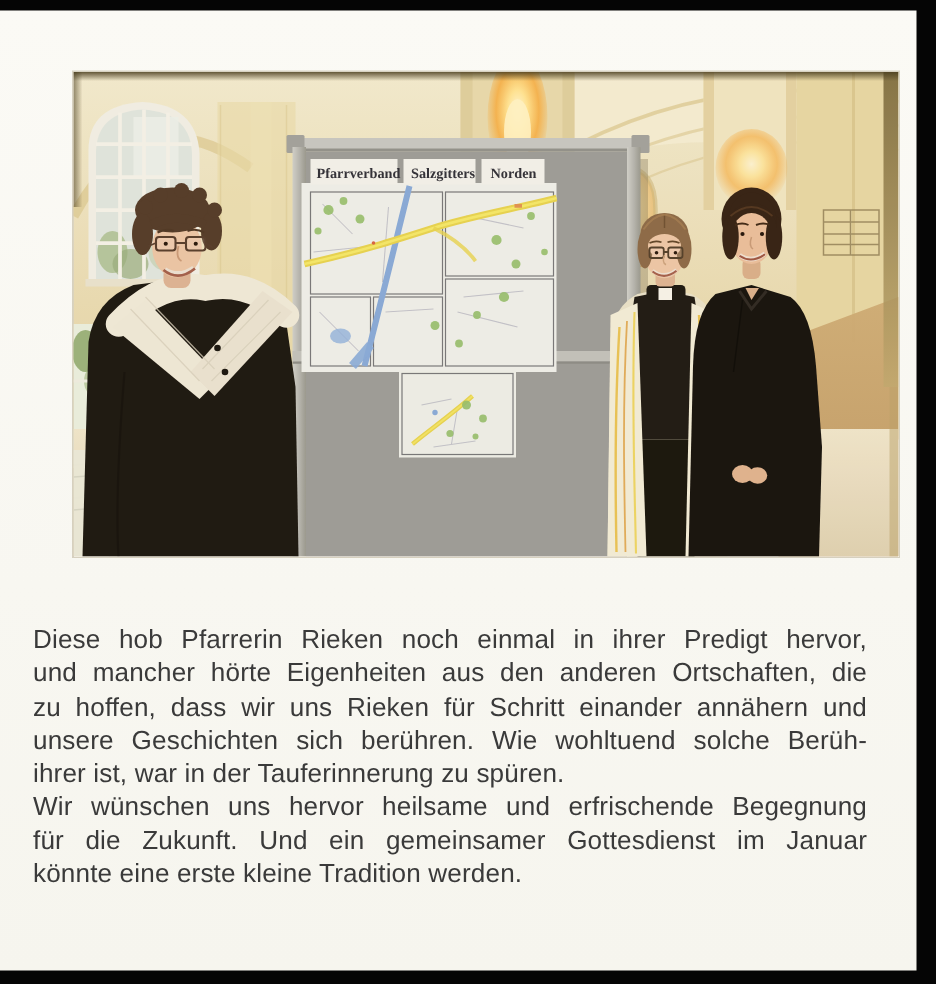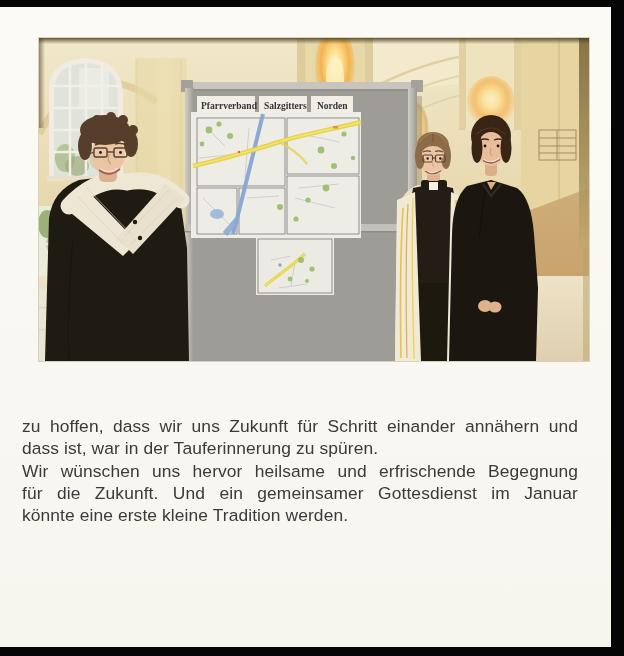--- a/index.html
+++ b/index.html
@@ -8,21 +8,21 @@
     background:#050505;
     font-family:"Liberation Sans",sans-serif;
   }
   .scan{position:relative;width:624px;height:656px;background:#050505;}
   .paper{
     position:absolute;left:0;top:7px;width:611px;height:640px;
     background:linear-gradient(180deg,#fbfaf5 0%,#f8f7f1 60%,#f6f5ee 100%);
     overflow:hidden;
   }
   .photo{
-    position:absolute;left:35px;top:27px;width:550px;height:323px;margin:4px;
+    position:absolute;left:35px;top:27px;width:550px;height:323px;margin:14px;
     box-shadow:0 0 0 1px rgba(125,108,60,.28);
   }
   .photo svg{display:block;width:100%;height:100%;}
   .board-label{font:600 9.5px "Liberation Serif",serif;fill:#2c2c36;}
   .article{
     position:absolute;left:22px;top:408px;width:556px;
     color:#3a3a3a;font-size:17.4px;line-height:22.3px;letter-spacing:.1px;
   }
   .t-line{text-align:justify;text-align-last:justify;}
   .t-line.last{text-align-last:left;}
@@ -354,21 +354,24 @@
           <path d="M444,122.5 Q452,128 461,121.5" stroke="#9c5240" stroke-width="1.4" fill="none"></path>
         </g>
 
         <rect x="0" y="0" width="550" height="6" fill="url(#topShade)"></rect>
         <rect x="0" y="0" width="6" height="90" fill="url(#leftShade)"></rect>
         <rect x="0" y="0" width="550" height="323" fill="#f0cc70" opacity="0.05"></rect>
       </svg>
     </figure>
 
     <div class="article">
-      <div class="t-line">zu hoffen, dass wir uns Zukunft für Schritt einander annähern und</div>
-      <div class="t-line last">dass ist, war in der Tauferinnerung zu spüren.</div>
+      <div class="t-line">Diese hob Pfarrerin Rieken noch einmal in ihrer Predigt hervor,</div>
+      <div class="t-line">und mancher hörte Eigenheiten aus den anderen Ortschaften, die</div>
+      <div class="t-line">zu hoffen, dass wir uns Rieken für Schritt einander annähern und</div>
+      <div class="t-line">unsere Geschichten sich berühren. Wie wohltuend solche Berüh-</div>
+      <div class="t-line last">ihrer ist, war in der Tauferinnerung zu spüren.</div>
       <div class="t-line">Wir wünschen uns hervor heilsame und erfrischende Begegnung</div>
       <div class="t-line">für die Zukunft. Und ein gemeinsamer Gottesdienst im Januar</div>
       <div class="t-line last">könnte eine erste kleine Tradition werden.</div>
     </div>
 
   </div>
 </div>
 
 </body></html>

